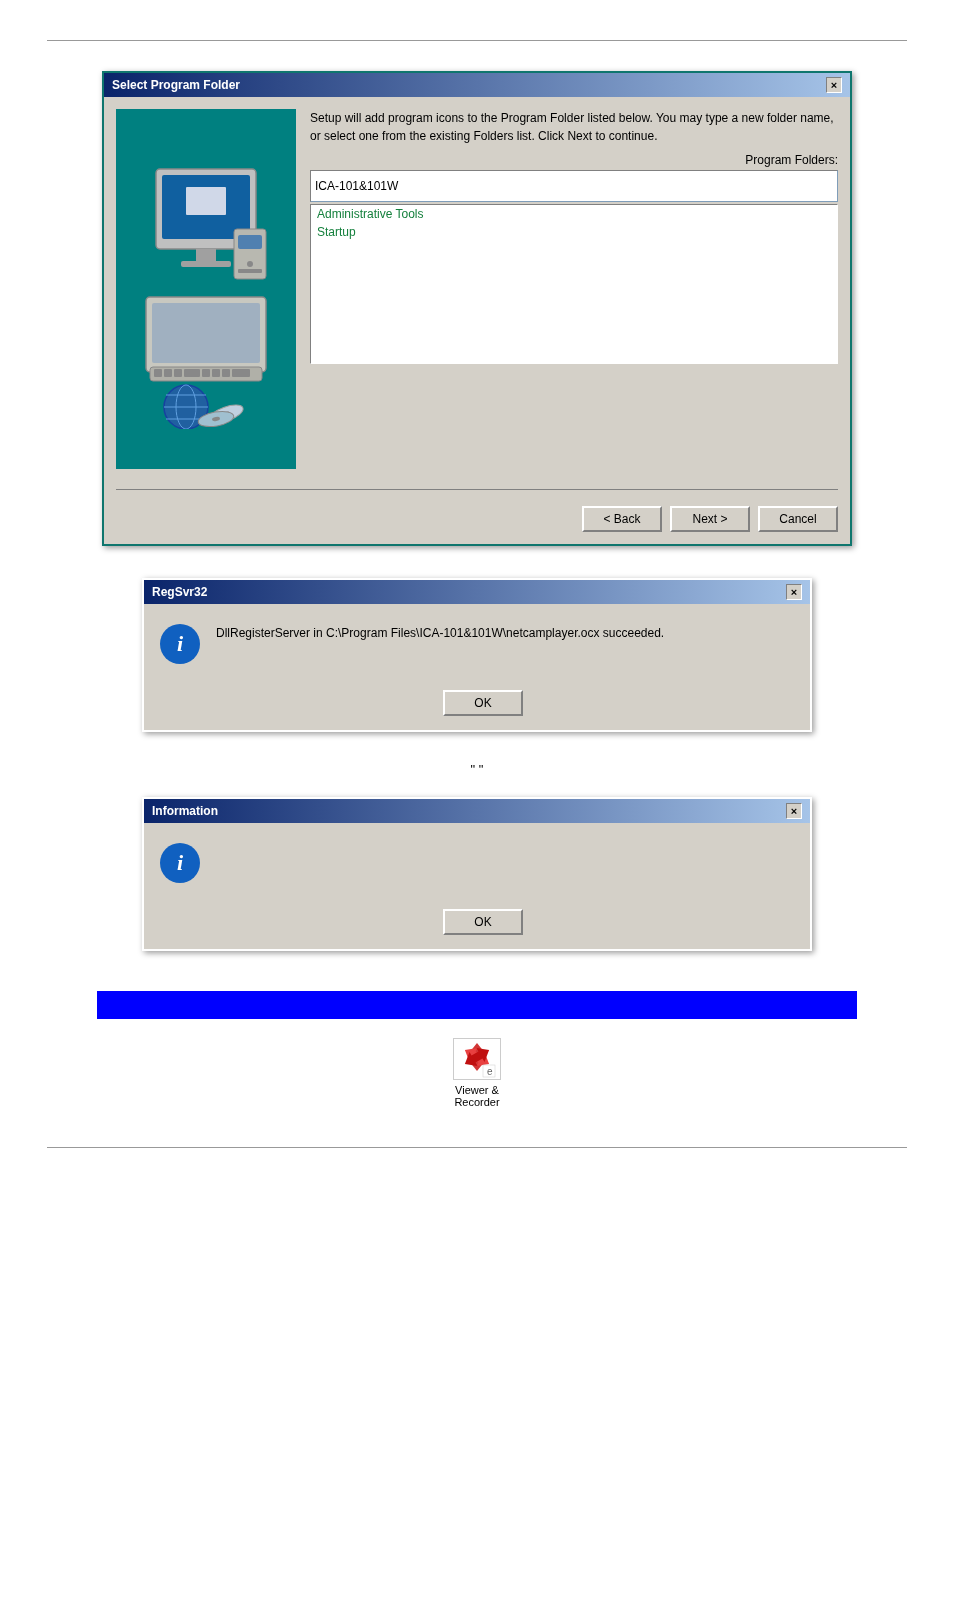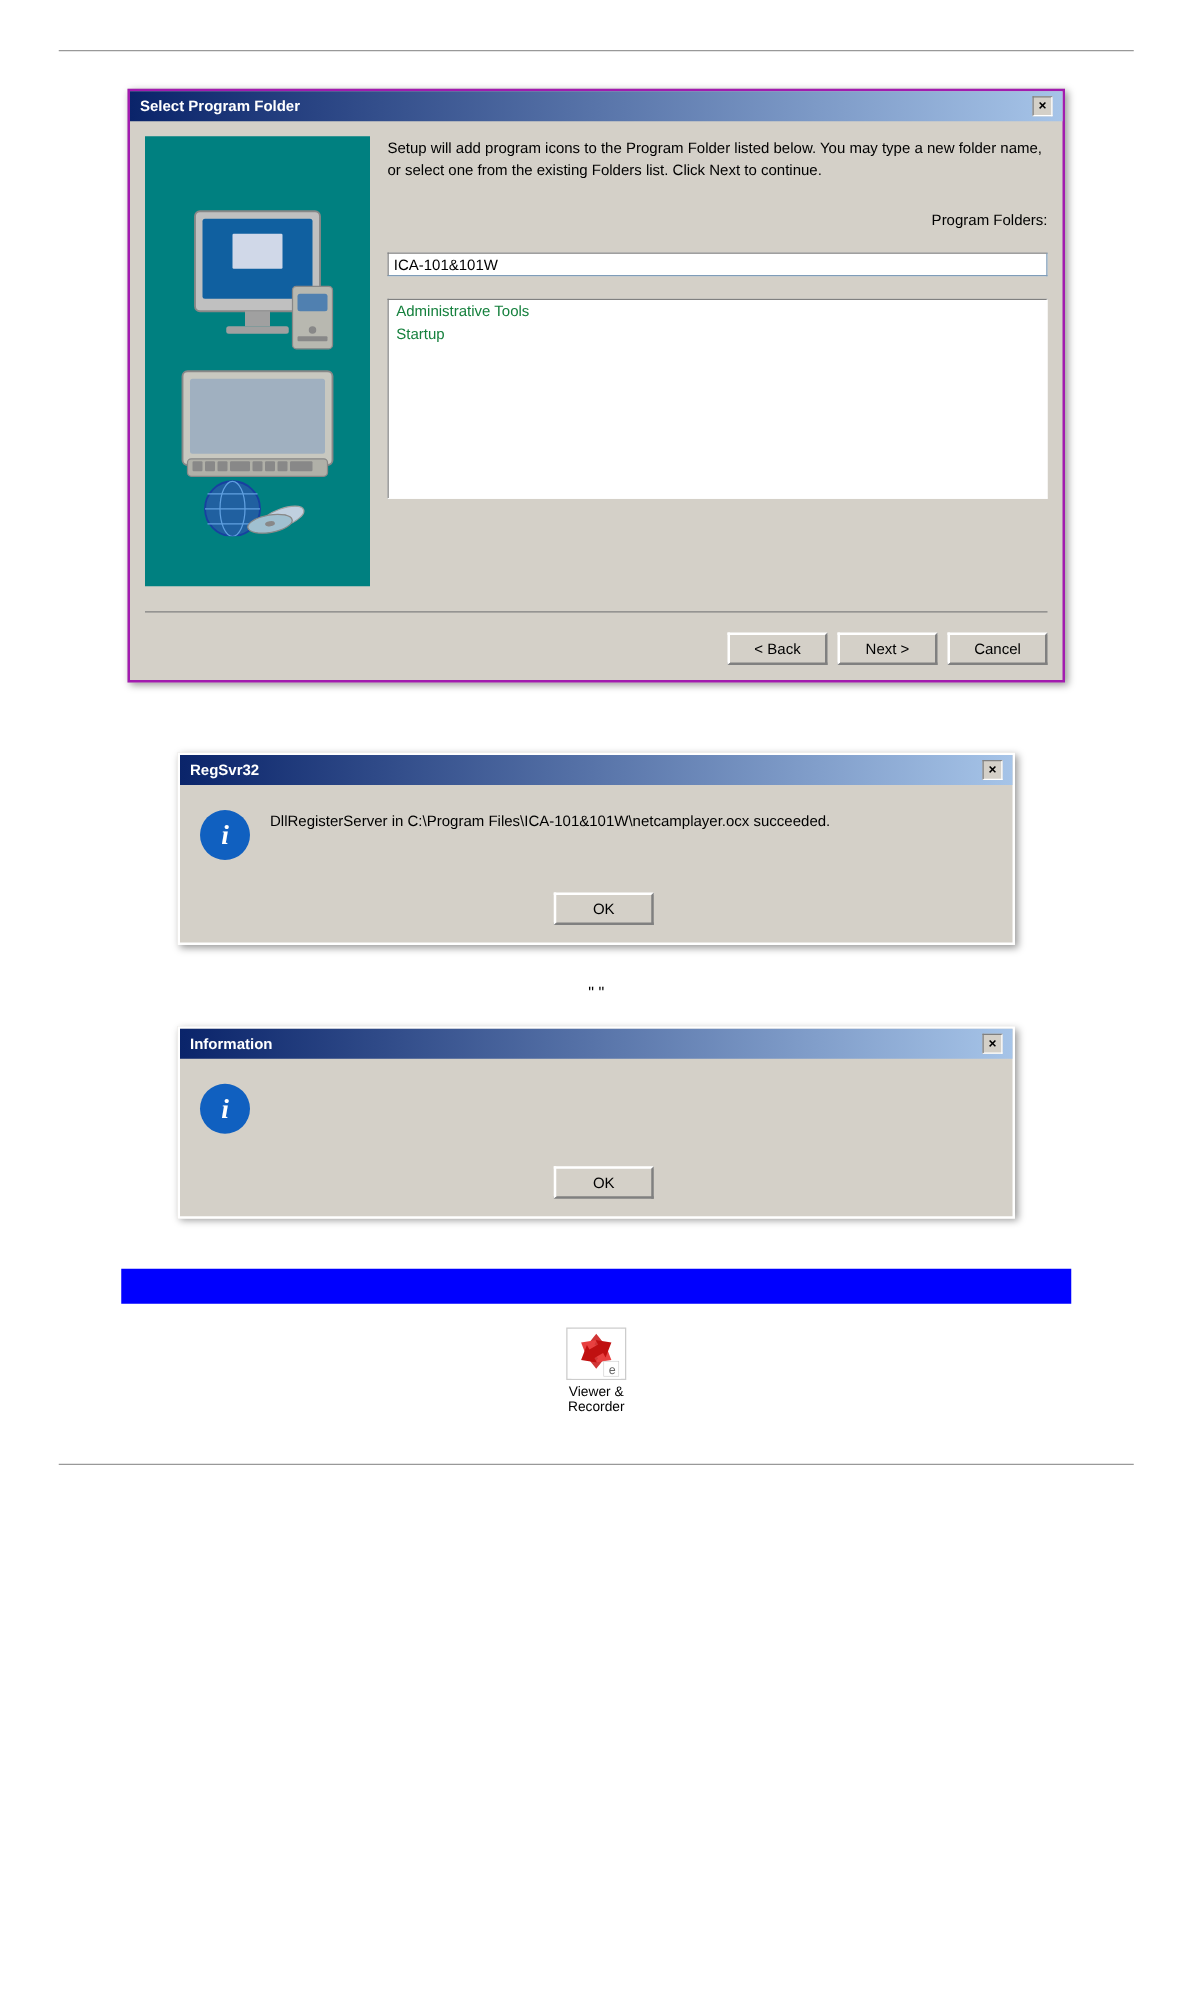--- a/index.html
+++ b/index.html
@@ -33,23 +33,23 @@
       width: 860px;
       border: none;
       border-top: 1px solid #999;
       margin-top: 30px;
     }
 
     
     .dialog-select-folder {
       width: 750px;
       background: #d4d0c8;
-      border: 2px solid #a21caf;
+      border: 2px solid #0f766e;
       box-shadow: 2px 2px 6px rgba(0,0,0,0.4);
-      margin-bottom: 56px;
+      margin-bottom: 32px;
     }
     .dialog-titlebar {
       background: linear-gradient(to right, #0a246a, #a6c4e8);
       color: white;
       font-size: 12px;
       font-weight: bold;
       padding: 4px 8px;
       display: flex;
       justify-content: space-between;
       align-items: center;
@@ -86,40 +86,40 @@
       align-items: center;
       justify-content: center;
       overflow: hidden;
       position: relative;
     }
 
     .dialog-content {
       flex: 1;
       display: flex;
       flex-direction: column;
-      gap: 16px;
+      gap: 0;
     }
 
     .dialog-description {
       font-size: 12px;
       line-height: 1.5;
       color: #000;
       margin-bottom: 8px;
     }
 
     .field-label {
       font-size: 12px;
       margin-bottom: 3px;
       color: #000;
       text-align: right;
     }
 
     .text-input {
       width: 100%;
-      height: 19px;
+      height: 32px;
       border: 1px solid #7f9db9;
       border-top-color: #808080;
       border-left-color: #808080;
       background: #ffffff;
       font-size: 12px;
       padding: 2px 4px;
       color: #000;
     }
 
     .folders-list {

